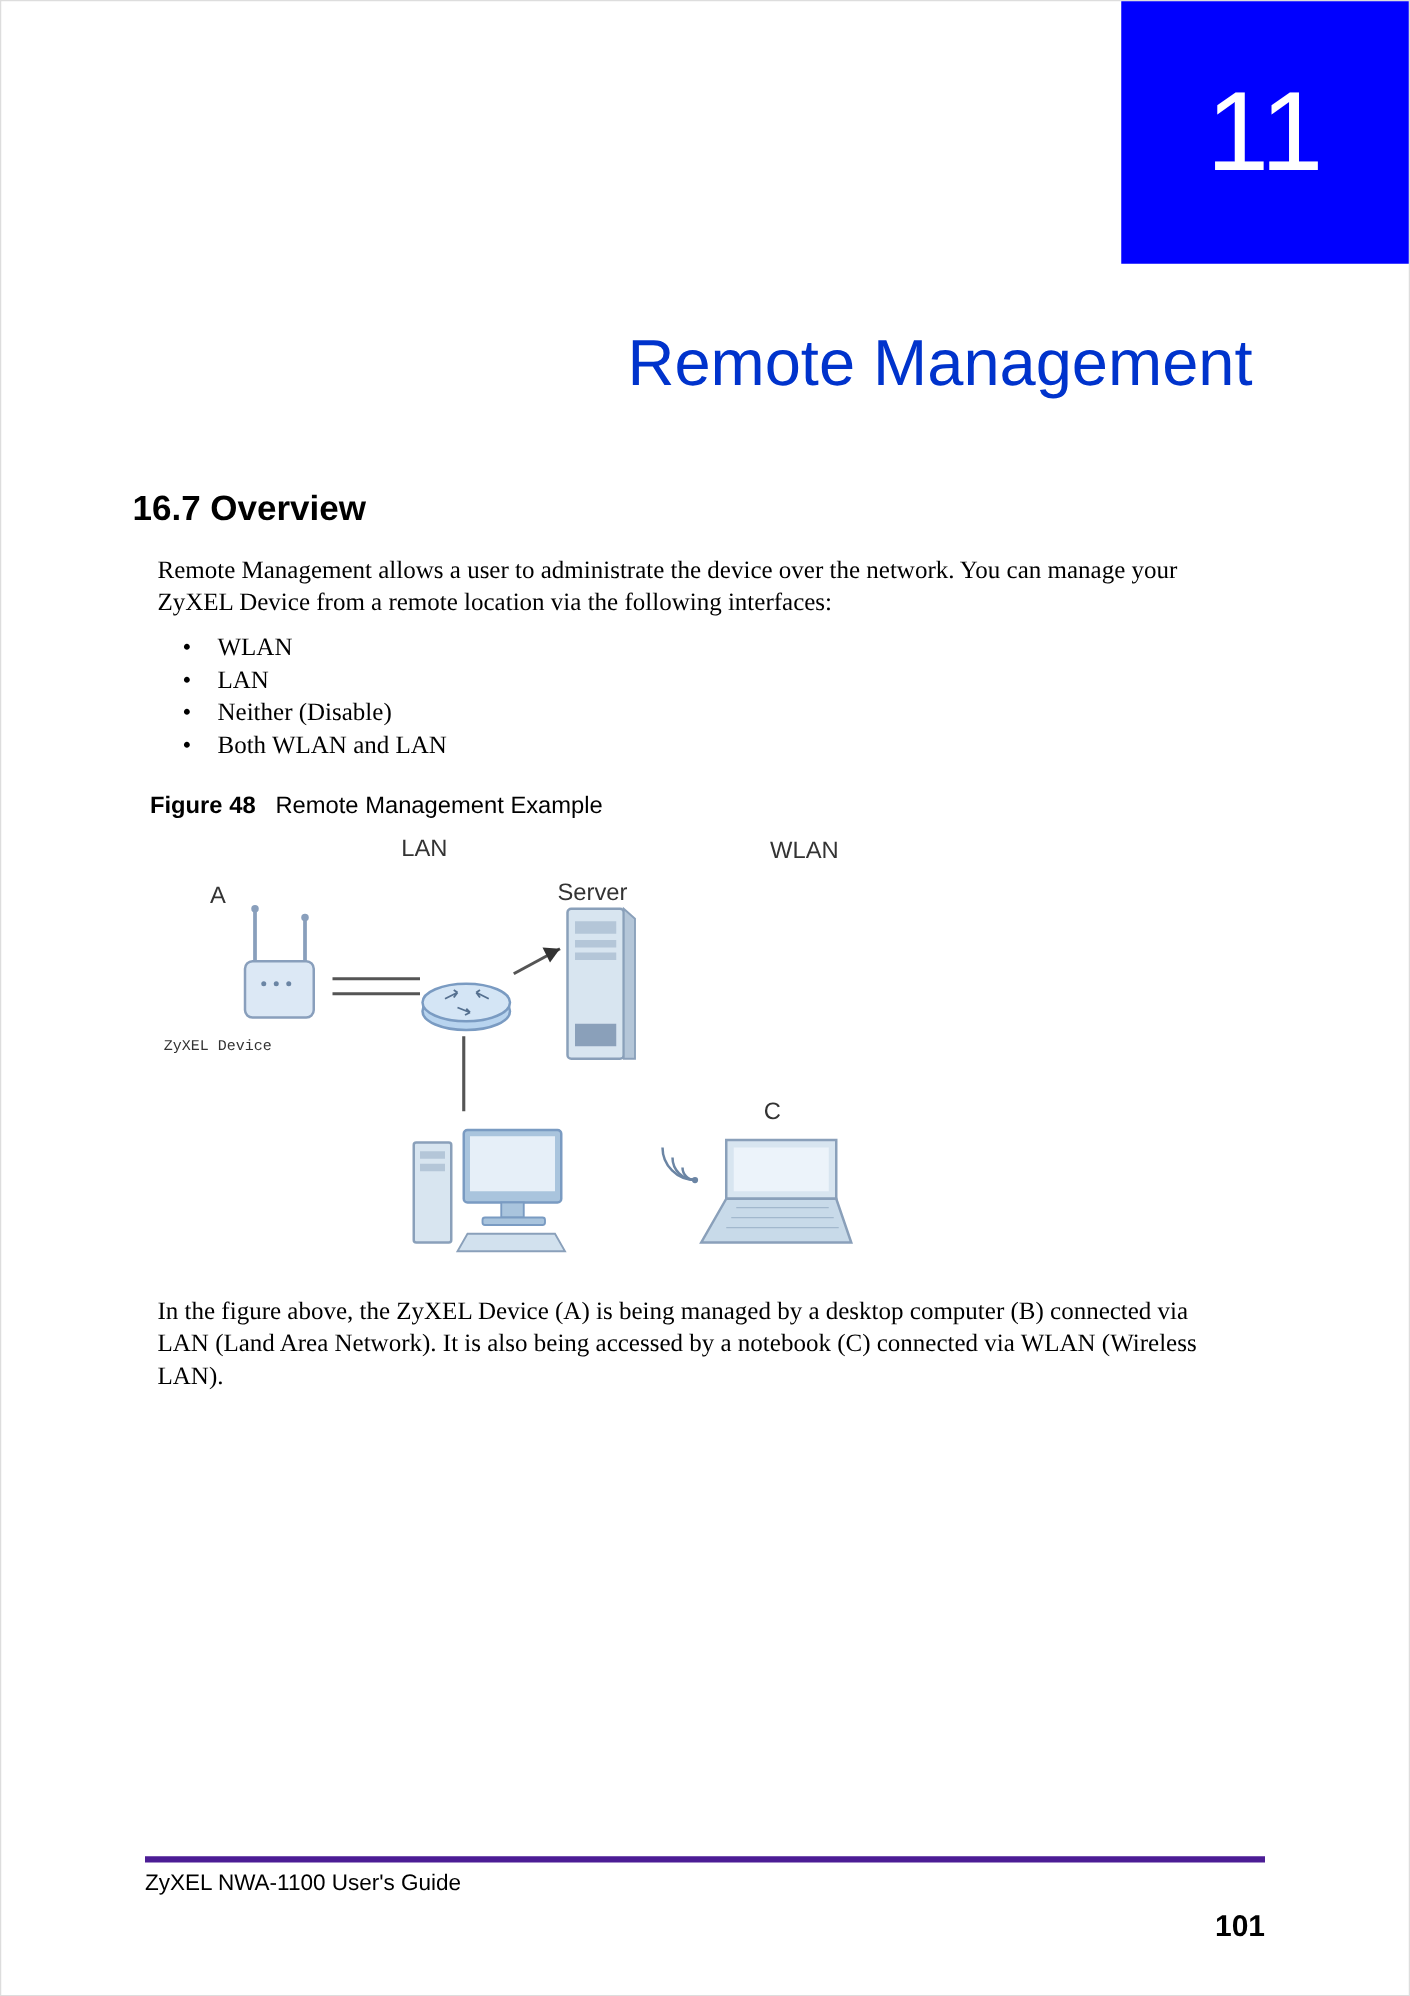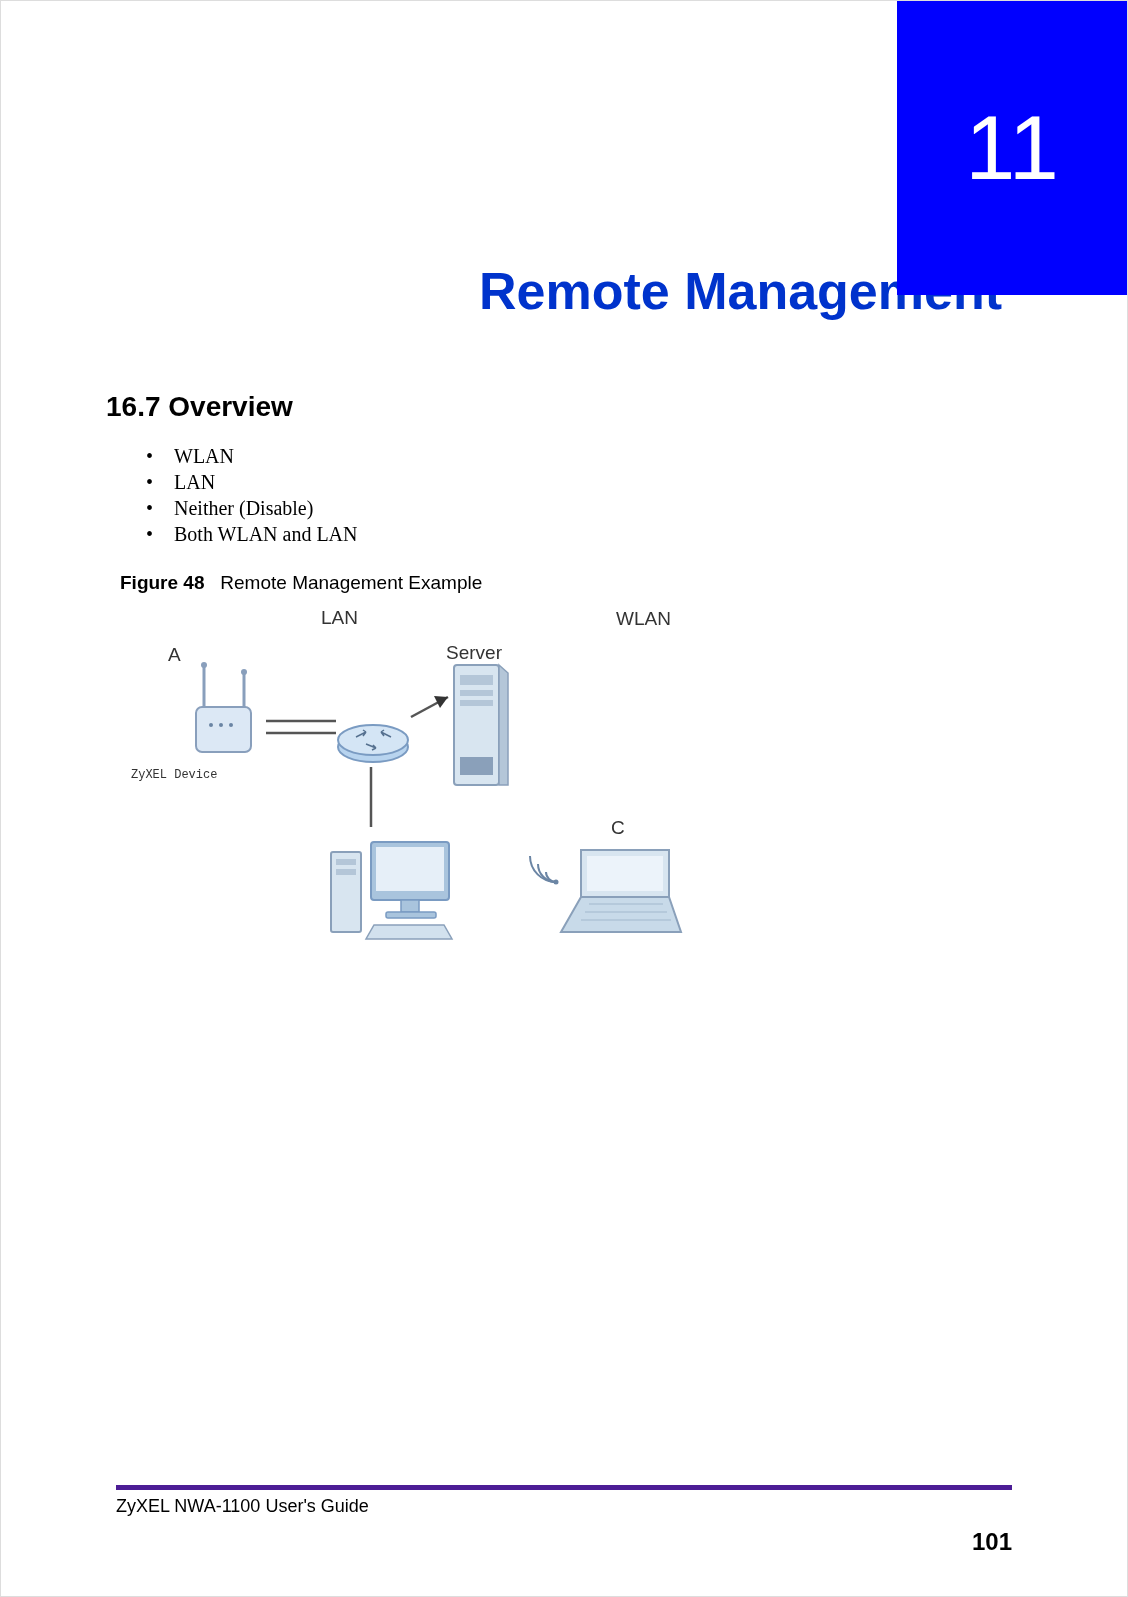--- a/index.html
+++ b/index.html
@@ -19,38 +19,38 @@
     box-sizing: border-box;
     padding: 50px 115px 50px 115px;
     position: relative;
     border: 1px solid #ddd;
   }
   .chapter-tab {
     position: absolute;
     right: 0;
     top: 0;
     width: 230px;
-    height: 294px;
+    height: 210px;
     background: #0000ff;
     color: #fff;
     display: flex;
     align-items: center;
     justify-content: center;
     font-size: 90px;
     font-family: Arial, Helvetica, sans-serif;
     font-weight: normal;
   }
   .chapter-title {
     color: #0033cc;
     font-family: Arial, Helvetica, sans-serif;
     font-size: 52px;
     text-align: right;
     margin-top: 210px;
     margin-bottom: 70px;
-    font-weight: bold;
+    font-weight: normal;
     padding-right: 10px;
   }
   .section-heading {
     font-family: Arial, Helvetica, sans-serif;
     font-size: 28px;
     font-weight: bold;
     margin: 30px 0 20px -10px;
   }
   .body-text {
     font-size: 20px;
@@ -126,20 +126,21 @@
 <div class="page">
 
   <div class="chapter-tab">
     <span>11</span>
   </div>
 
   <h1 class="chapter-title">Remote Management</h1>
 
   <h2 class="section-heading">16.7  Overview</h2>
 
+  <p class="body-text">Remote Management allows a user to administrate the device over the network. You can manage your ZyXEL Device from a remote location via the following interfaces:</p>
 
   <ul class="bullet-list">
     <li>WLAN</li>
     <li>LAN</li>
     <li>Neither (Disable)</li>
     <li>Both WLAN and LAN</li>
   </ul>
 
   <div class="figure-caption">
     <span class="fig-num">Figure 48</span>&nbsp;&nbsp;&nbsp;<span>Remote Management Example</span>
@@ -217,18 +218,19 @@
     <svg class="device laptop-svg" viewBox="0 0 140 100">
       <path d="M30 8 L118 8 L118 55 L30 55 Z" fill="#d8e5f0" stroke="#8aa0ba" stroke-width="2"></path>
       <rect x="36" y="14" width="76" height="35" fill="#ecf3fa"></rect>
       <path d="M30 55 L10 90 L130 90 L118 55 Z" fill="#c8dae9" stroke="#8aa0ba" stroke-width="2"></path>
       <line x1="38" y1="62" x2="112" y2="62" stroke="#a2b8cd" stroke-width="1"></line>
       <line x1="34" y1="70" x2="116" y2="70" stroke="#a2b8cd" stroke-width="1"></line>
       <line x1="30" y1="78" x2="120" y2="78" stroke="#a2b8cd" stroke-width="1"></line>
     </svg>
   </div>
 
+  <p class="body-text" style="margin-top:12px;">In the figure above, the ZyXEL Device (A) is being managed by a desktop computer (B) connected via LAN (Land Area Network). It is also being accessed by a notebook (C) connected via WLAN (Wireless LAN).</p>
 
   <div class="footer">
     <span>ZyXEL NWA-1100 User's Guide</span>
     <span class="page-num">101</span>
   </div>
 </div>
 
 </body></html>

